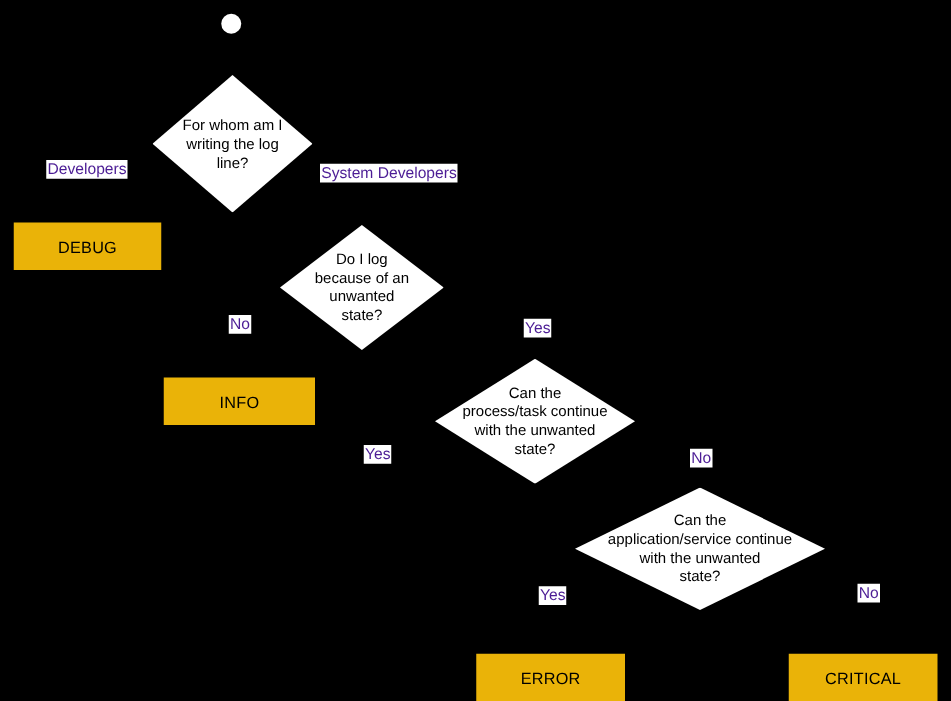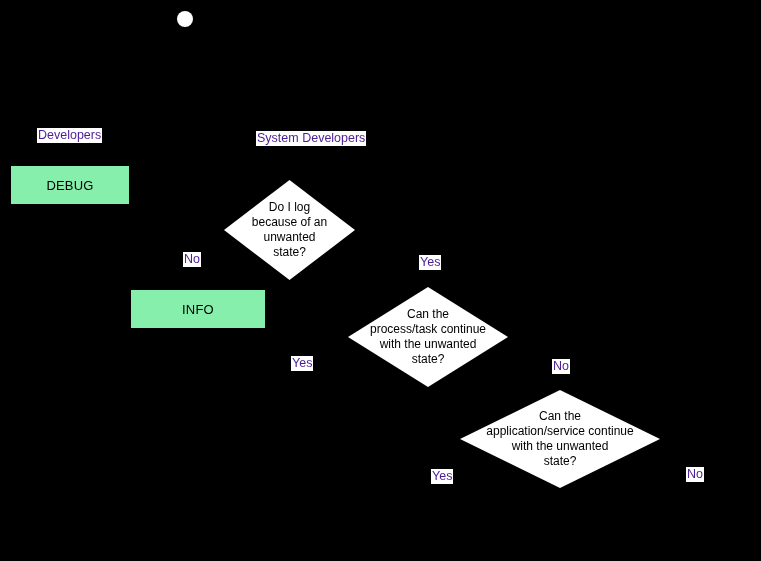--- a/index.html
+++ b/index.html
@@ -26,45 +26,51 @@
     align-items: center;
     justify-content: center;
     text-align: center;
     color: #000000;
     font-size: 12px;
     line-height: 15px;
   }
   .diamond .question { white-space: pre-line; }
   .outcome {
     position: absolute;
-    background: #86efac;
+    background: #eab308;
     color: #000000;
     display: flex;
     align-items: center;
     justify-content: center;
     font-size: 13px;
     letter-spacing: 0.2px;
+    margin-top: 12px;
   }
   .edge-label {
     position: absolute;
     background: #ffffff;
     color: #4c1d95;
     font-size: 12.5px;
     line-height: 15px;
     padding: 0 1px;
     white-space: nowrap;
   }
 </style>
 </head>
 <body>
 
 <div class="canvas">
 
   <div class="start-circle"></div>
 
+  <div class="diamond" style="left:122px; top:60px; width:128px; height:110px;">
+    <span class="question">For whom am I
+writing the log
+line?</span>
+  </div>
 
   <div class="diamond" style="left:224px; top:180px; width:131px; height:100px;">
     <span class="question">Do I log
 because of an
 unwanted
 state?</span>
   </div>
 
   <div class="diamond" style="left:348px; top:287px; width:160px; height:100px;">
     <span class="question">Can the
@@ -75,24 +81,26 @@
 
   <div class="diamond" style="left:460px; top:390px; width:200px; height:98px;">
     <span class="question">Can the
 application/service continue
 with the unwanted
 state?</span>
   </div>
 
   <div class="outcome" style="left:11px; top:166px; width:118px; height:38px;">DEBUG</div>
 
-  <div class="outcome" style="left:131px; top:290px; width:134px; height:38px;">INFO</div>
+  <div class="outcome" style="left:131px; top:290px; width:121px; height:38px;">INFO</div>
 
 
+  <div class="outcome" style="left:381px; top:511px; width:119px; height:38px;">ERROR</div>
 
+  <div class="outcome" style="left:631px; top:511px; width:119px; height:38px;">CRITICAL</div>
 
   <div class="edge-label" style="left:37px; top:128px;">Developers</div>
 
   <div class="edge-label" style="left:256px; top:131px;">System Developers</div>
 
   <div class="edge-label" style="left:183px; top:252px;">No</div>
 
   <div class="edge-label" style="left:419px; top:255px;">Yes</div>
 
   <div class="edge-label" style="left:291px; top:356px;">Yes</div>

